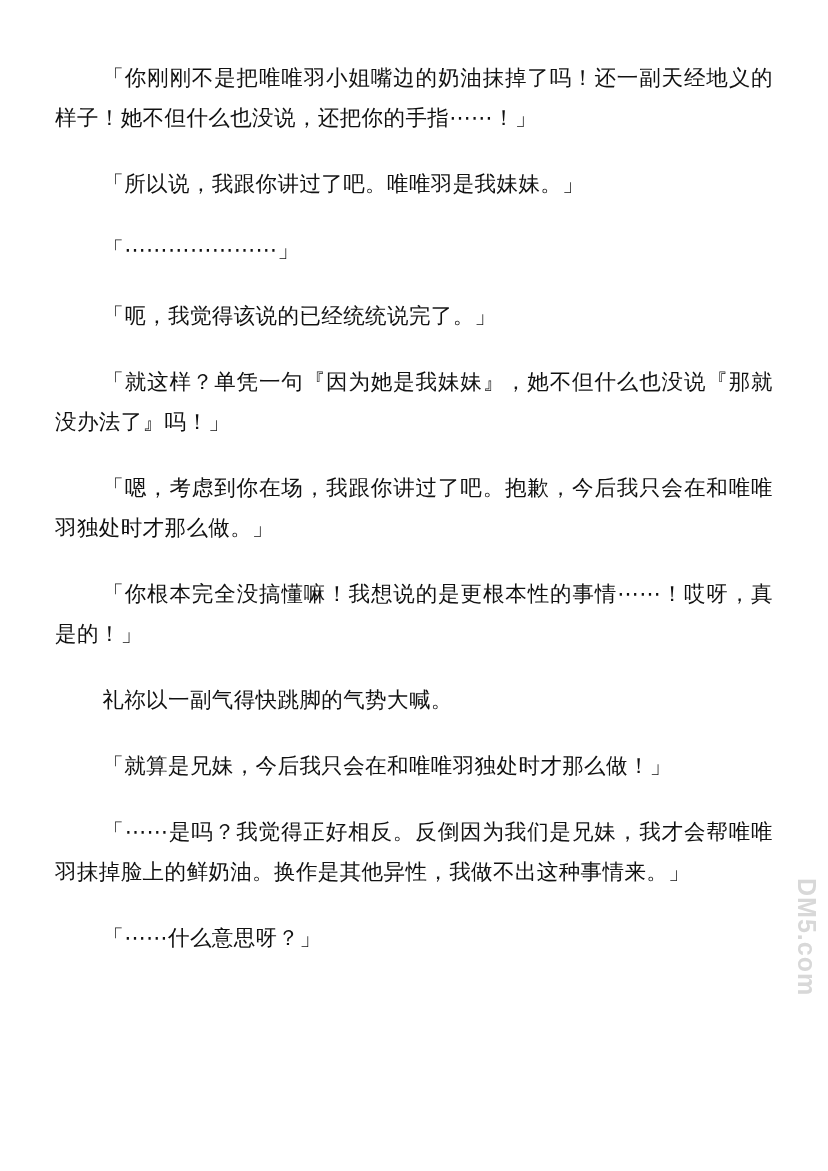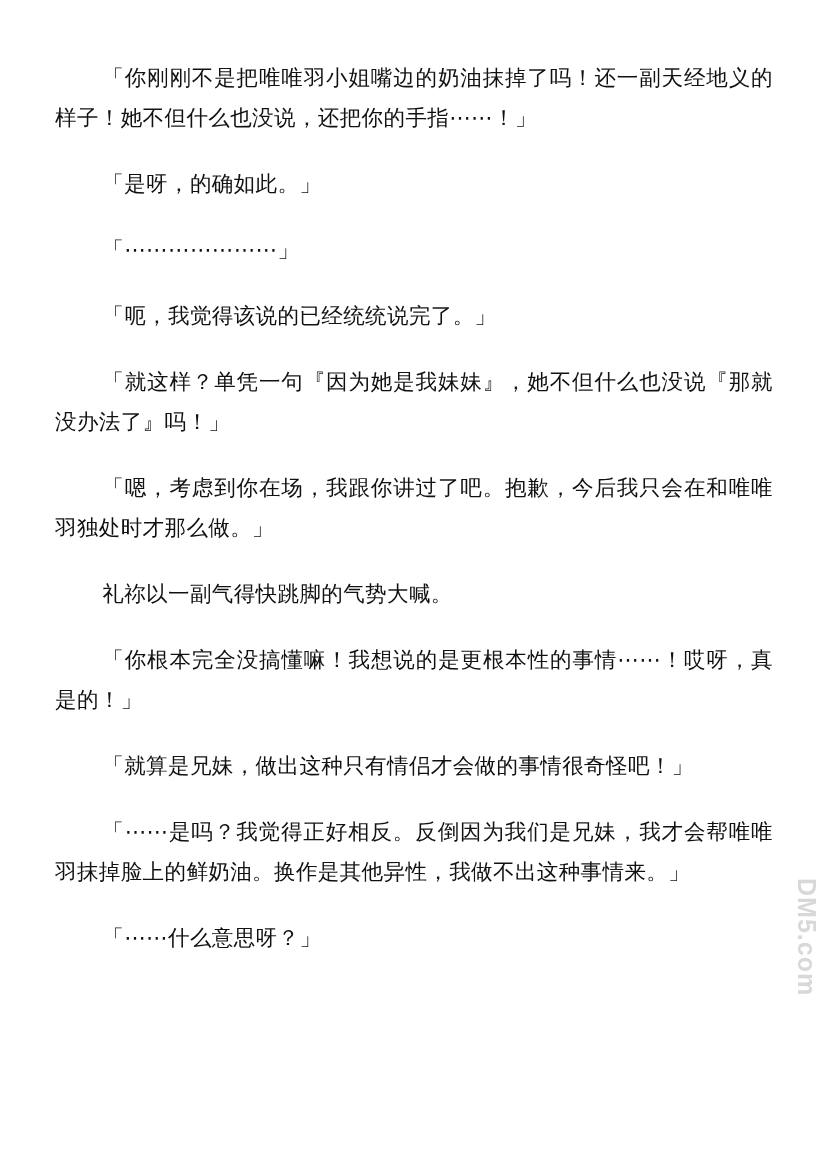--- a/index.html
+++ b/index.html
@@ -56,25 +56,25 @@
     line-height: 34px;
     user-select: none;
   }
 </style>
 </head>
 <body>
 
 <div class="page">
   <div class="content">
     <p class="para">「你刚刚不是把唯唯羽小姐嘴边的奶油抹掉了吗！还一副天经地义的样子！她不但什么也没说，还把你的手指⋯⋯！」</p>
-    <p class="para">「是呀，的确如此。」</p>
+    <p class="para">「所以说，我跟你讲过了吧。唯唯羽是我妹妹。」</p>
     <p class="para">「⋯⋯⋯⋯⋯⋯⋯」</p>
     <p class="para">「呃，我觉得该说的已经统统说完了。」</p>
     <p class="para">「就这样？单凭一句『因为她是我妹妹』，她不但什么也没说『那就没办法了』吗！」</p>
     <p class="para">「嗯，考虑到你在场，我跟你讲过了吧。抱歉，今后我只会在和唯唯羽独处时才那么做。」</p>
+    <p class="para">「你根本完全没搞懂嘛！我想说的是更根本性的事情⋯⋯！哎呀，真是的！」</p>
     <p class="para">礼祢以一副气得快跳脚的气势大喊。</p>
-    <p class="para">「你根本完全没搞懂嘛！我想说的是更根本性的事情⋯⋯！哎呀，真是的！」</p>
-    <p class="para">「就算是兄妹，做出这种只有情侣才会做的事情很奇怪吧！」</p>
+    <p class="para">「就算是兄妹，今后我只会在和唯唯羽独处时才那么做！」</p>
     <p class="para">「⋯⋯是吗？我觉得正好相反。反倒因为我们是兄妹，我才会帮唯唯羽抹掉脸上的鲜奶油。换作是其他异性，我做不出这种事情来。」</p>
     <p class="para">「⋯⋯什么意思呀？」</p>
   </div>
   <div class="watermark">DM5.com</div>
 </div>
 
 </body></html>

